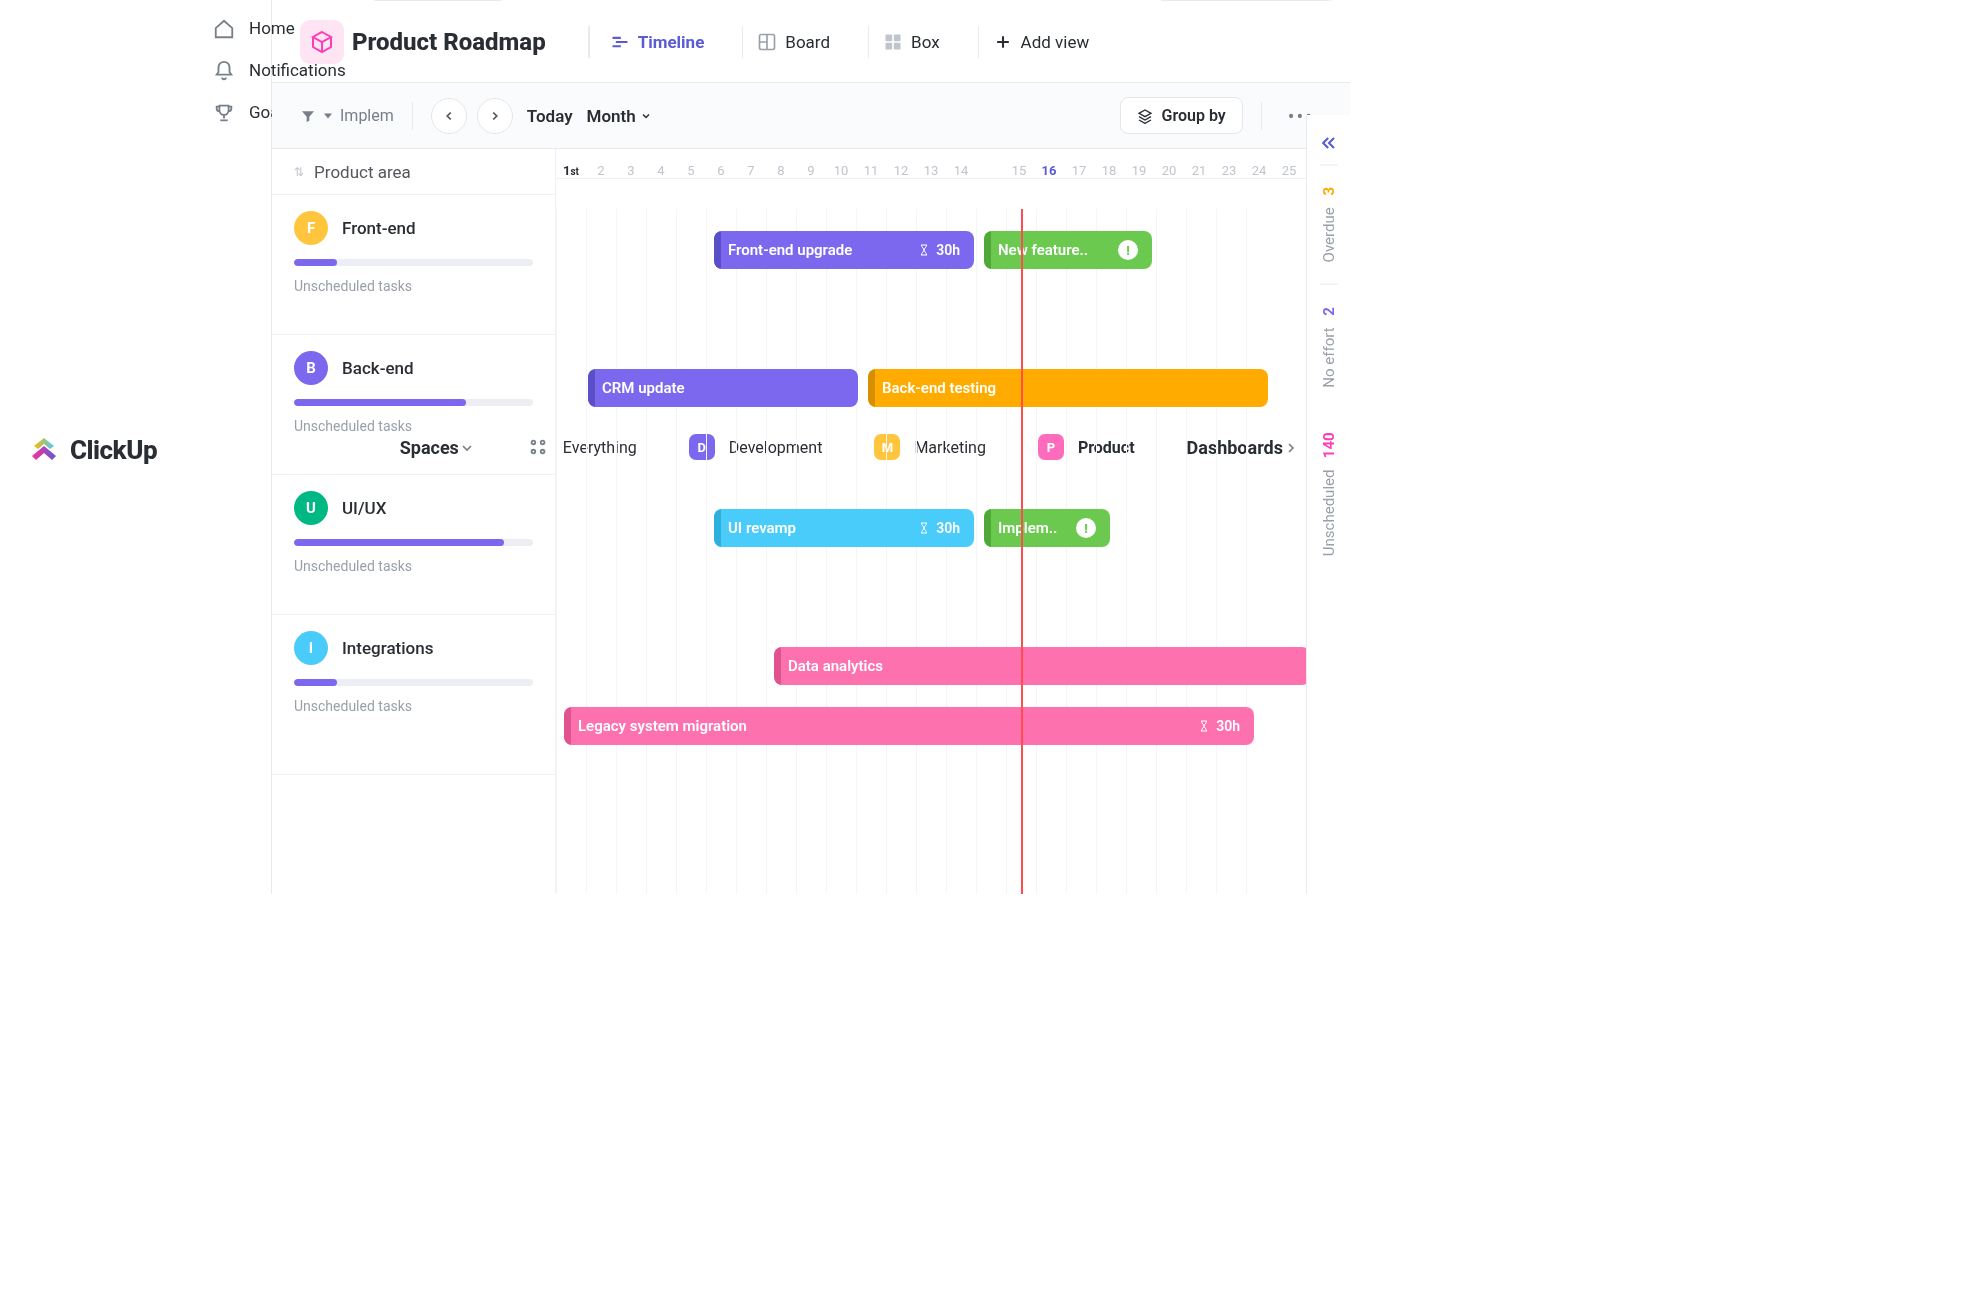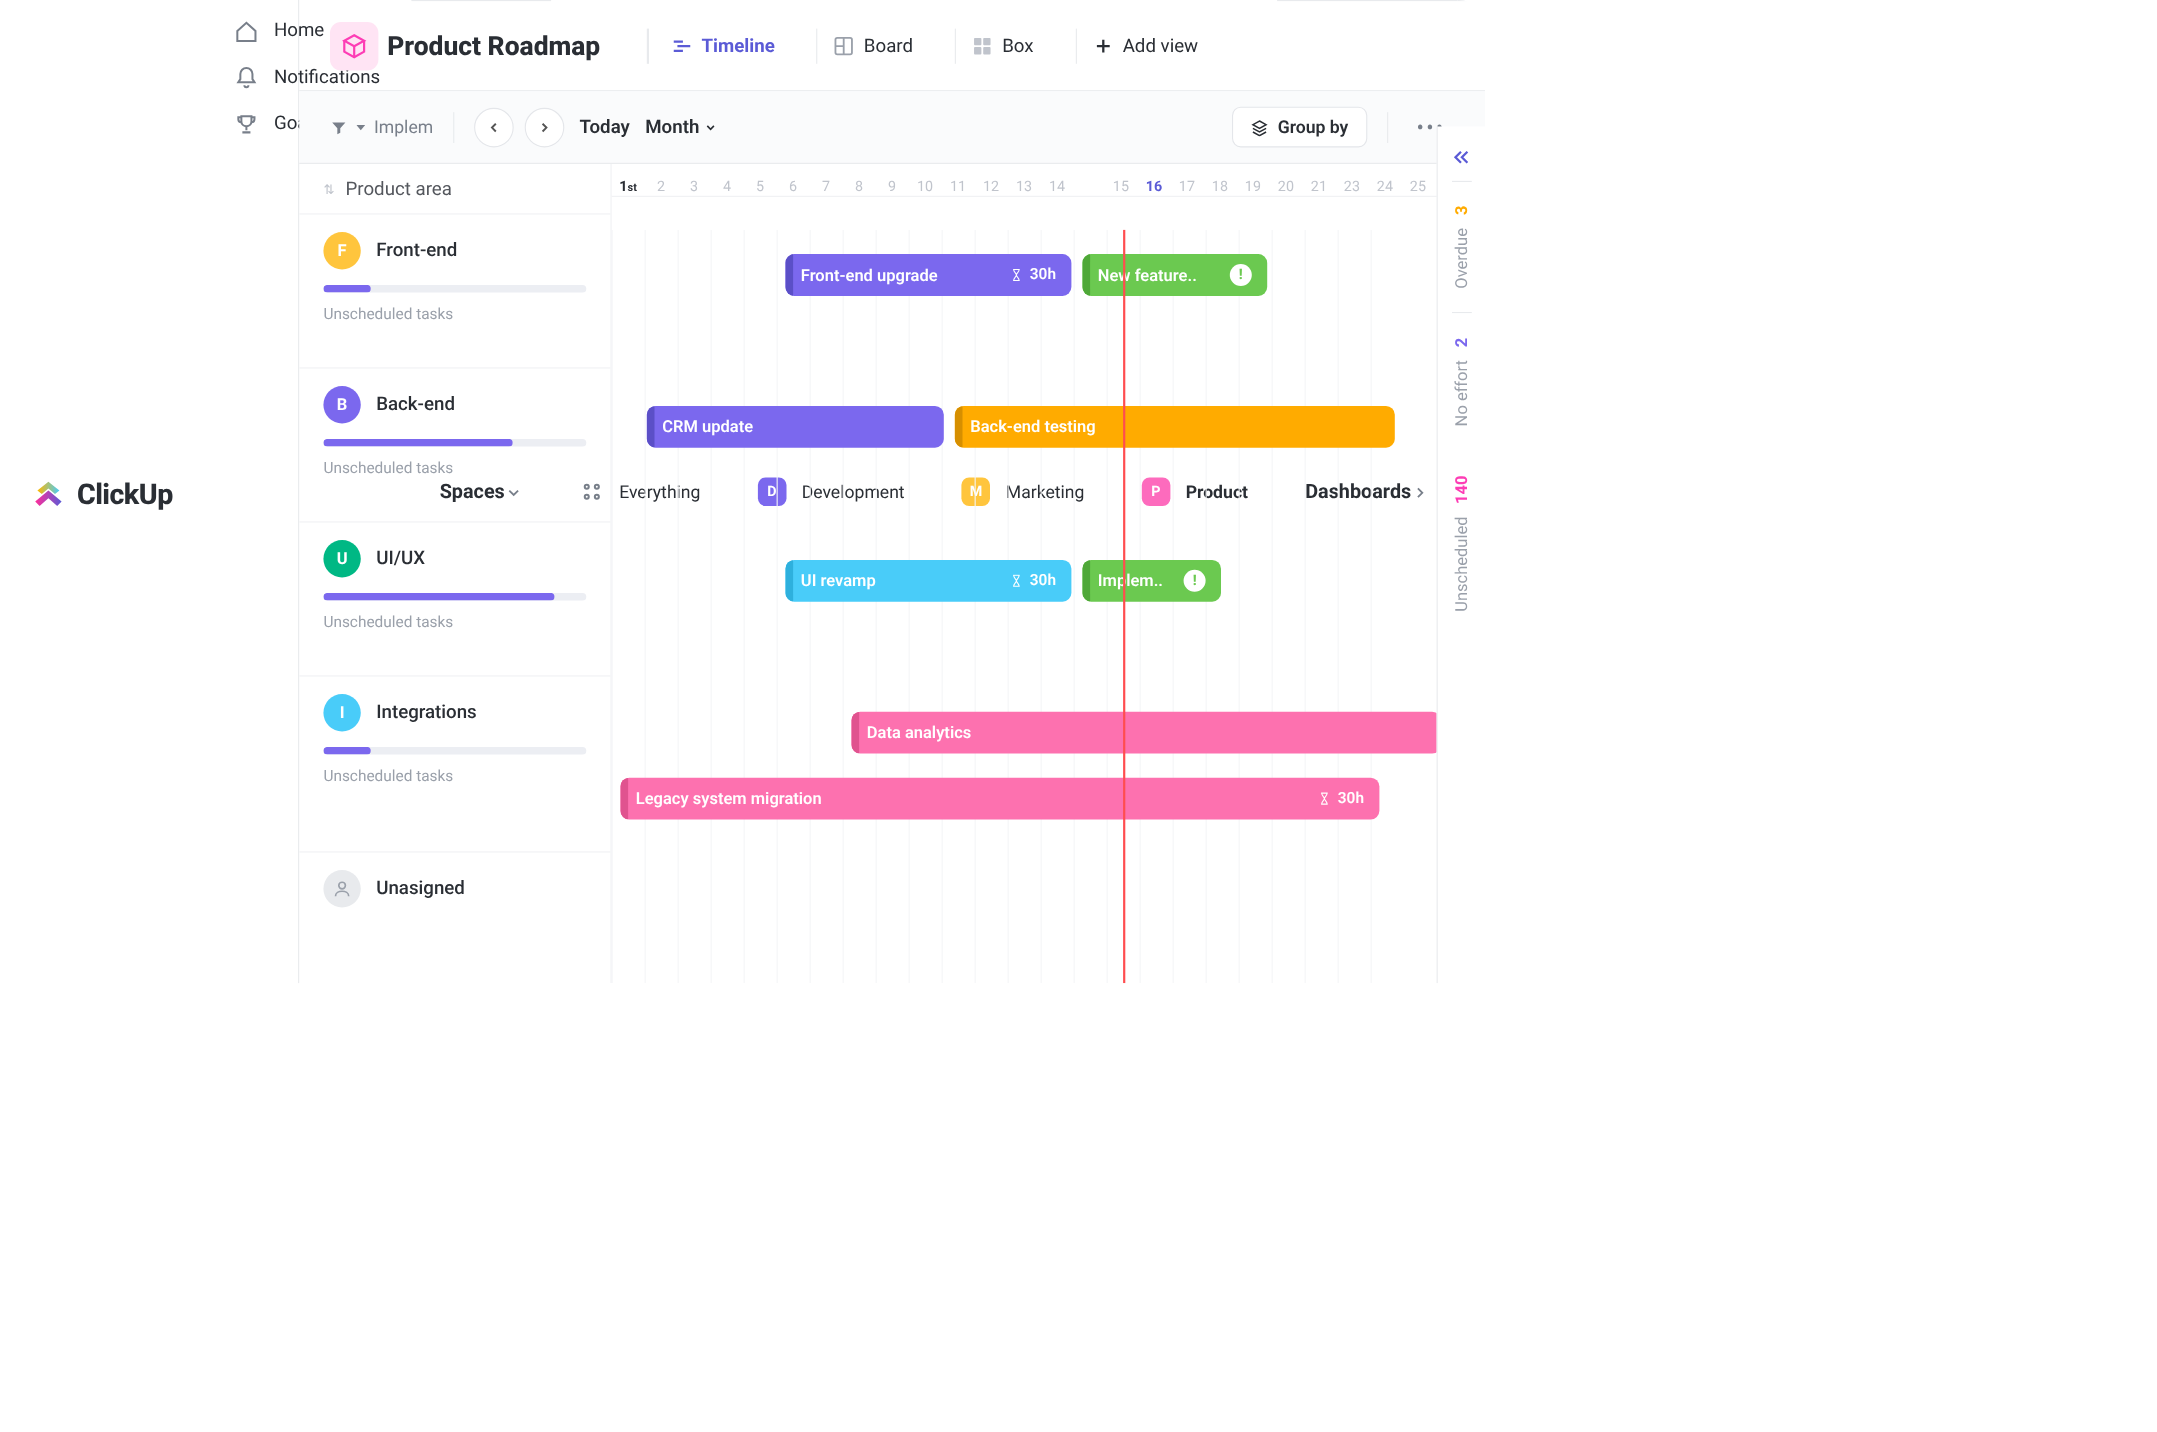--- a/index.html
+++ b/index.html
@@ -327,31 +327,20 @@
         </div>
         <div class="group-row" style="height:160px">
           <div class="group-head">
               <div class="group-dot dot-i">I</div>
               <div class="group-name">Integrations</div>
             </div>
           <div class="progress-bar">
               <div class="progress-fill" style="width:18%"></div>
             </div>
           <div class="unsched">Unscheduled tasks</div>
-        </div>
-        <div class="group-row" style="border-bottom:none">
-          <div class="group-head">
-              <div class="group-dot dot-un">
-                <svg width="18" height="18" viewBox="0 0 24 24" fill="none" stroke="currentColor" stroke-width="2">
-                  <circle cx="12" cy="8" r="4"></circle>
-                  <path d="M4 21c0-4 4-6 8-6s8 2 8 6"></path>
-                </svg>
-              </div>
-              <div class="group-name">Unasigned</div>
-            </div>
         </div>
       </div>
 
       <div class="grid">
         <div class="day-row" id="day-row">
             <div class="day-cell first" style="width: 30px;">1<span class="sup">st</span></div>
             <div class="day-cell" style="width: 30px;">2</div>
             <div class="day-cell" style="width: 30px;">3</div>
             <div class="day-cell" style="width: 30px;">4</div>
             <div class="day-cell" style="width: 30px;">5</div>

